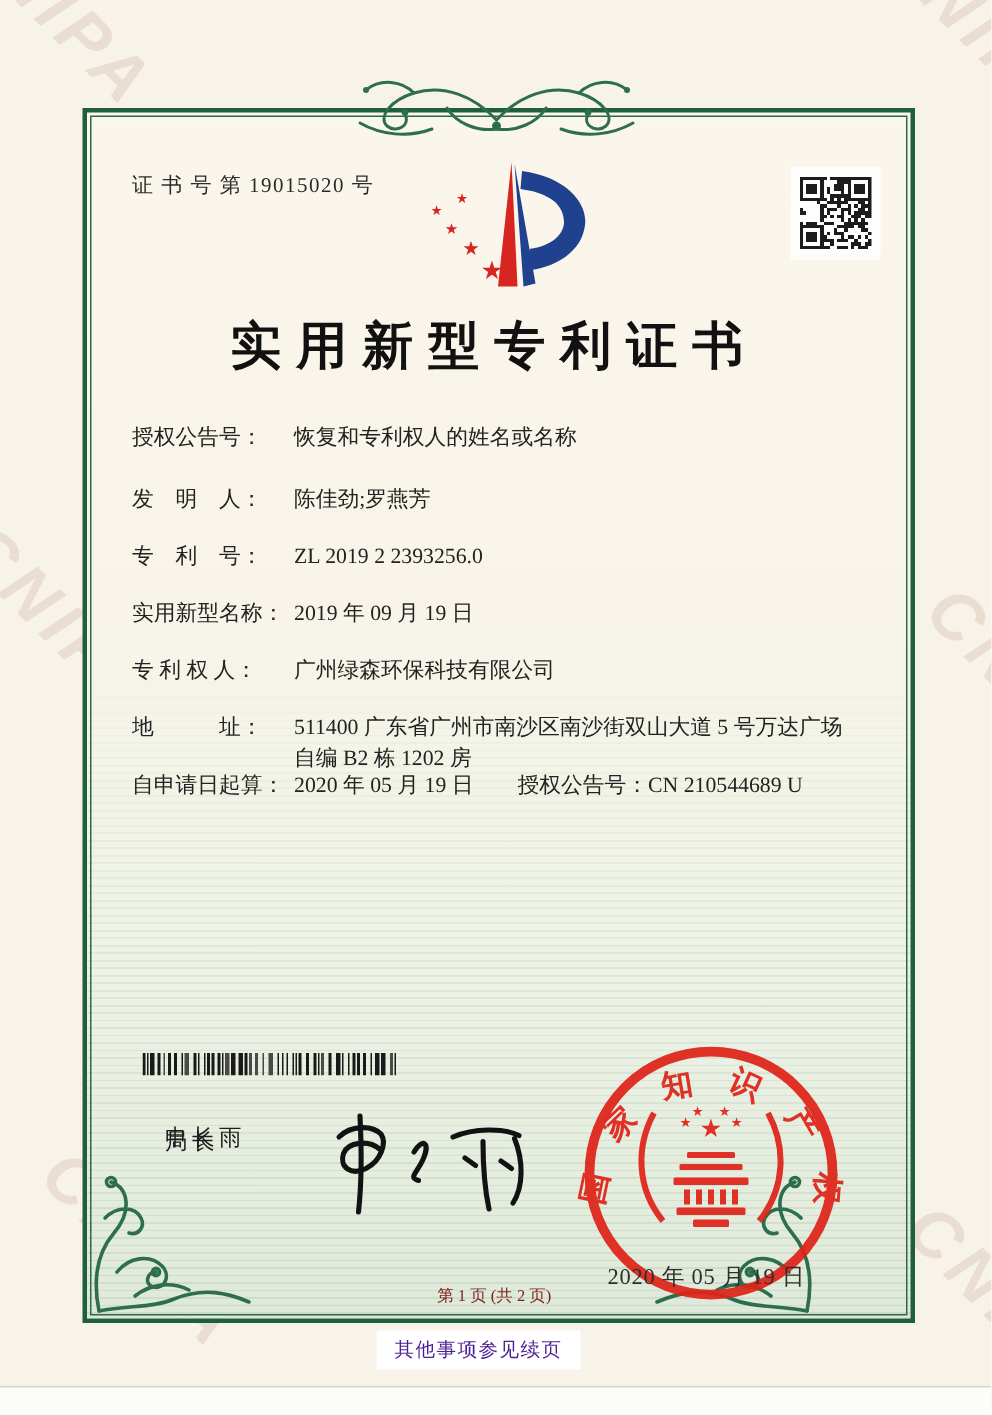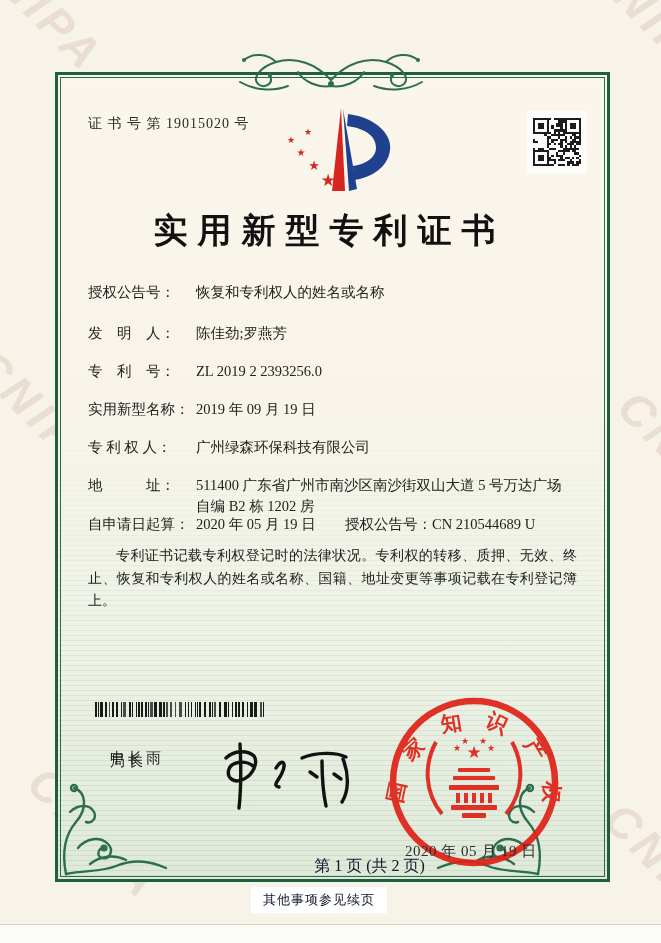--- a/index.html
+++ b/index.html
@@ -54,23 +54,23 @@
   .director{position:absolute;left:110px;font-size:15px;color:#1d1d1d;letter-spacing:3px;}
   .director.t1{top:752px;text-align:center;}
   .director.t2{top:749px;}
   .signature{position:absolute;left:196px;top:730px;width:162px;height:96px;}
 
   .seal{position:absolute;left:384px;top:692px;width:180px;height:180px;}
   .seal-date{position:absolute;left:405px;top:842px;width:150px;font-size:15px;
              color:#2e2e2e;letter-spacing:0.5px;white-space:nowrap;}
 
   .page-num{position:absolute;left:55px;top:856px;width:549px;text-align:center;
-            font-size:16px;color:#0f172a;margin-left:40px;}
+            font-size:11px;color:#7f1d1d;}
   .cont-note{position:absolute;left:251px;top:887px;background:#ffffff;
-             padding:4px 12px;font-size:13px;color:#0f172a;letter-spacing:1px;}
+             padding:4px 12px;font-size:13px;color:#4c1d95;letter-spacing:1px;}
   .scan-edge{position:absolute;left:0;top:924px;width:661px;height:19px;
              background:#fcfcf9;border-top:1px solid #d6d3cb;}
 </style>
 </head>
 <body>
 
 <div class="page">
 
   <span class="wm" style="left:-45px;top:-22px;">CNIPA</span>
   <span class="wm" style="left:572px;top:-8px;">CNIPA</span>
@@ -412,21 +412,20 @@
     </div>
     <div class="f-row" style="top:514px;">
       <span class="f-label">自申请日起算：</span><span class="f-val">2020 年 05 月 19 日</span>
       <span class="pair2">
         <span>授权公告号：</span><span>CN 210544689 U</span>
       </span>
     </div>
   </div>
 
   <div class="body-text">
-    <p>专利证书记载专利权登记时的法律状况。专利权的转移、质押、无效、终止、恢复和专利权人的姓名或名称、国籍、地址变更等事项记载在专利登记簿上。</p>
   </div>
 
   <svg class="barcode" viewBox="0 0 172 15" preserveAspectRatio="none">
       <rect x="0" y="0" width="2" height="15" fill="#1a1a1a"></rect>
       <rect x="3" y="0" width="1" height="15" fill="#1a1a1a"></rect>
       <rect x="5" y="0" width="3" height="15" fill="#1a1a1a"></rect>
       <rect x="10" y="0" width="2" height="15" fill="#1a1a1a"></rect>
       <rect x="14" y="0" width="1" height="15" fill="#4a4a4a"></rect>
       <rect x="17" y="0" width="2" height="15" fill="#1a1a1a"></rect>
       <rect x="21" y="0" width="2" height="15" fill="#1a1a1a"></rect>

